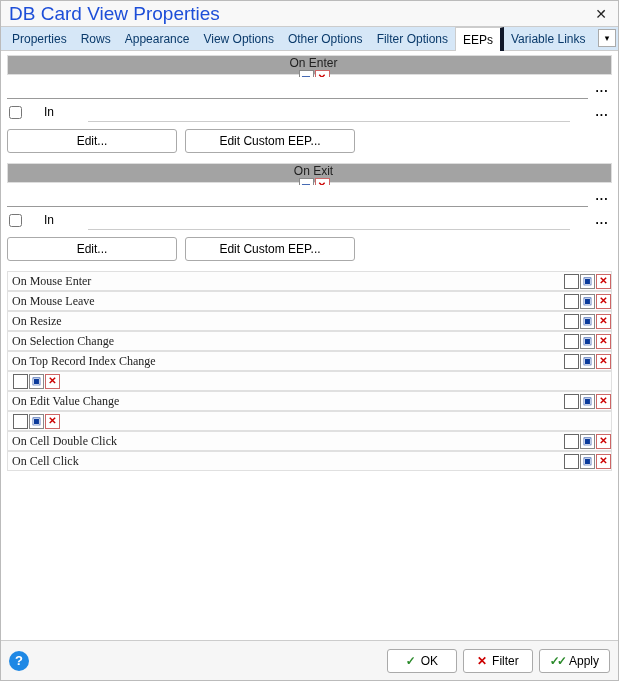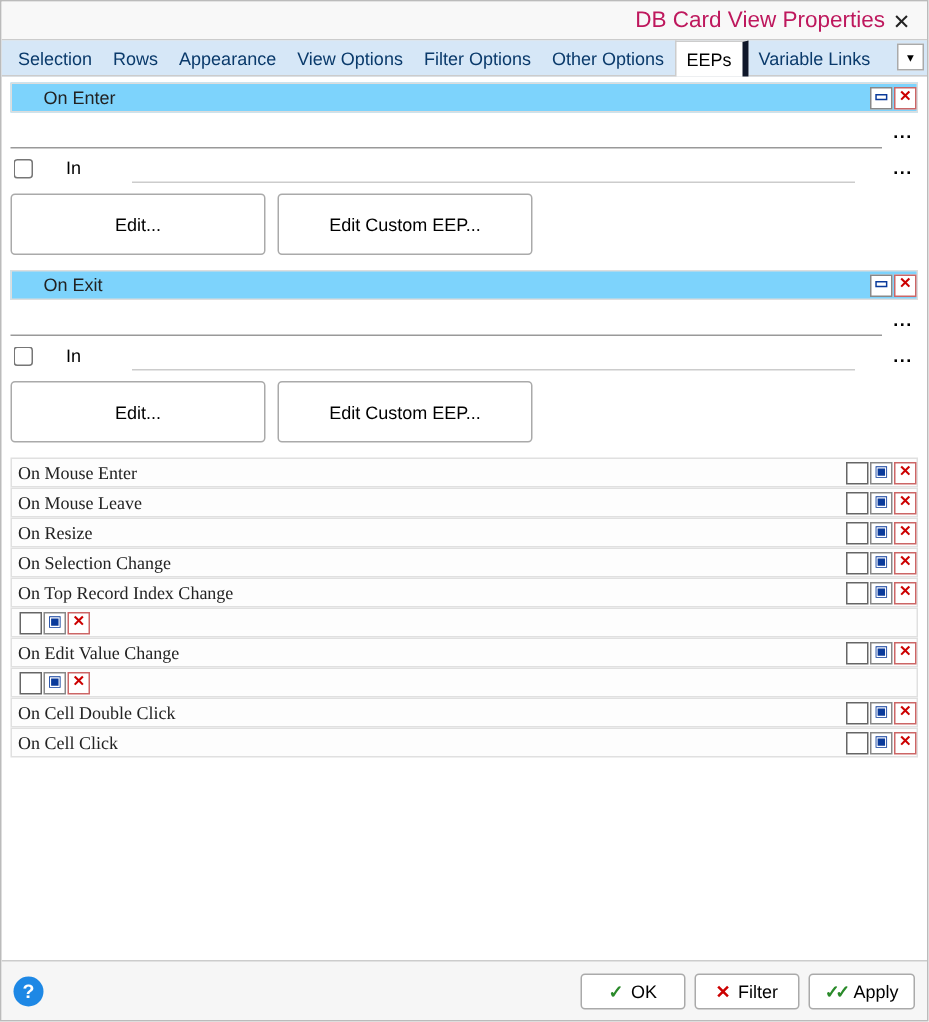--- a/index.html
+++ b/index.html
@@ -14,21 +14,21 @@
   position: relative;
 }
 .titlebar {
   height: 26px;
   display: flex;
   align-items: center;
   padding: 0 6px 0 8px;
   border-bottom: 1px solid #ccc;
   background: #f8f8f8;
 }
-.titlebar .title { flex: 1; font-size: 15px; color: #be185d; text-align: right; }
+.titlebar .title { flex: 1; font-size: 19px; color: #1d4ed8; }
 .close-btn {
   width: 22px; height: 22px; display: flex; align-items: center; justify-content: center;
   cursor: pointer; font-size: 14px; color: #222;
 }
 .tabbar {
   height: 24px;
   background: #d6e7f7;
   display: flex;
   align-items: stretch;
   padding-left: 4px;
@@ -60,23 +60,24 @@
   font-size: 9px;
   cursor: pointer;
 }
 .content {
   padding: 4px 6px 0 6px;
 }
 .section-header {
   display: flex;
   align-items: center;
   height: 20px;
-  background: #7dd3fc;
+  background: #a3a3a3;
   border: 1px solid #ddd;
-  padding-left: 21px;
+  padding-left: 8px;
+  flex-direction: column;
 }
 .section-header .label { flex: 1; font-size: 12px; color: #222; }
 .icon-group { display: flex; gap: 0; }
 .sq-icon {
   width: 15px; height: 15px;
   display: inline-flex; align-items: center; justify-content: center;
   font-size: 10px; line-height: 1;
   border: 1px solid #888;
   margin-left: 1px;
   cursor: pointer;
@@ -126,21 +127,21 @@
   padding: 2px 4px;
   font-size: 12px;
 }
 .btn-row {
   display: flex;
   gap: 8px;
   margin: 6px 0 10px 0;
 }
 .wide-btn {
   width: 170px;
-  height: 41px;
+  height: 24px;
   border: 1px solid #aaa;
   border-radius: 3px;
   background: #fff;
   cursor: pointer;
   font-size: 12px;
 }
 .event-row {
   display: flex;
   align-items: center;
   height: 20px;
@@ -186,26 +187,26 @@
 </style>
 </head>
 <body>
 
 <div class="titlebar">
   <span class="title">DB Card View Properties</span>
   <span class="close-btn">✕</span>
 </div>
 
 <div class="tabbar">
-  <div class="tab">Selection</div>
+  <div class="tab">Properties</div>
   <div class="tab">Rows</div>
   <div class="tab">Appearance</div>
   <div class="tab">View Options</div>
+  <div class="tab">Other Options</div>
   <div class="tab">Filter Options</div>
-  <div class="tab">Other Options</div>
   <div class="tab active">EEPs</div>
   <div class="tab">Variable Links</div>
   <div class="tab-drop">▾</div>
 </div>
 
 <div class="content">
 
   <div class="section-header">
     <span class="label">On Enter</span>
     <span class="icon-group">

